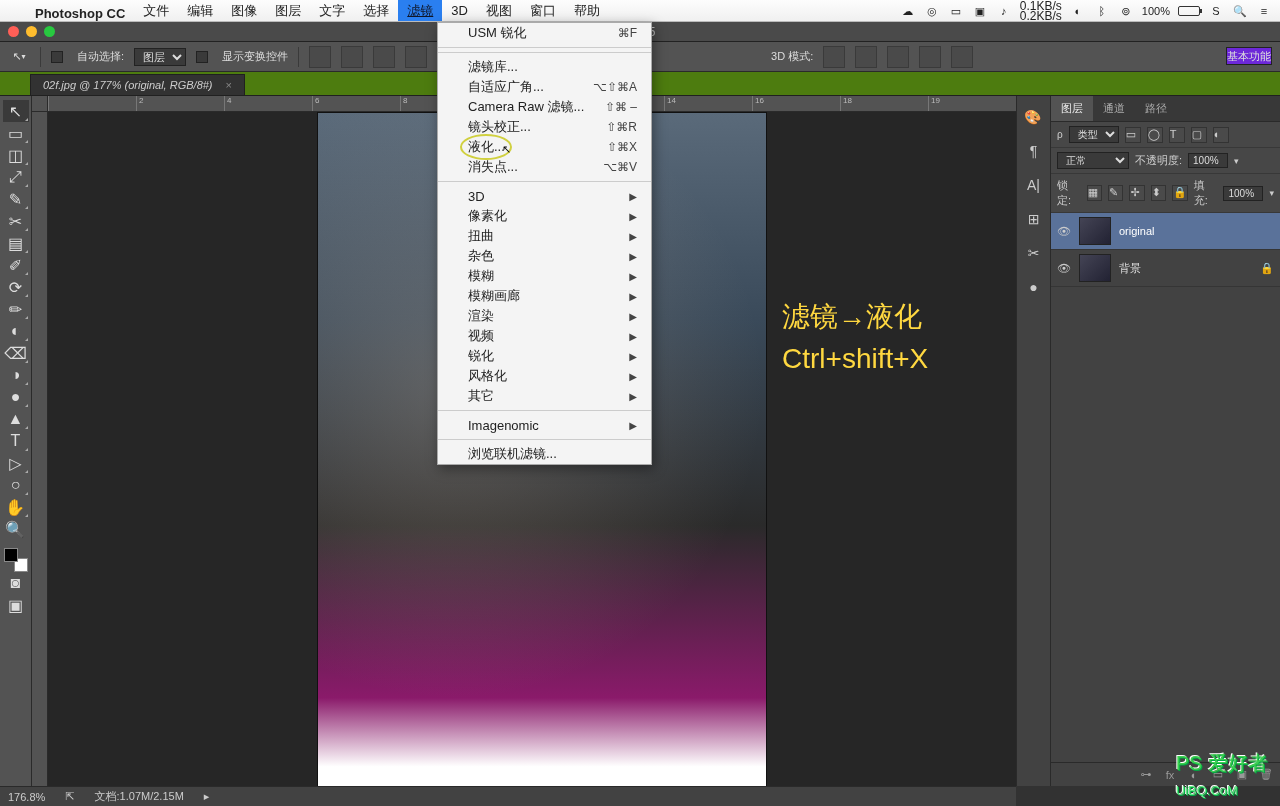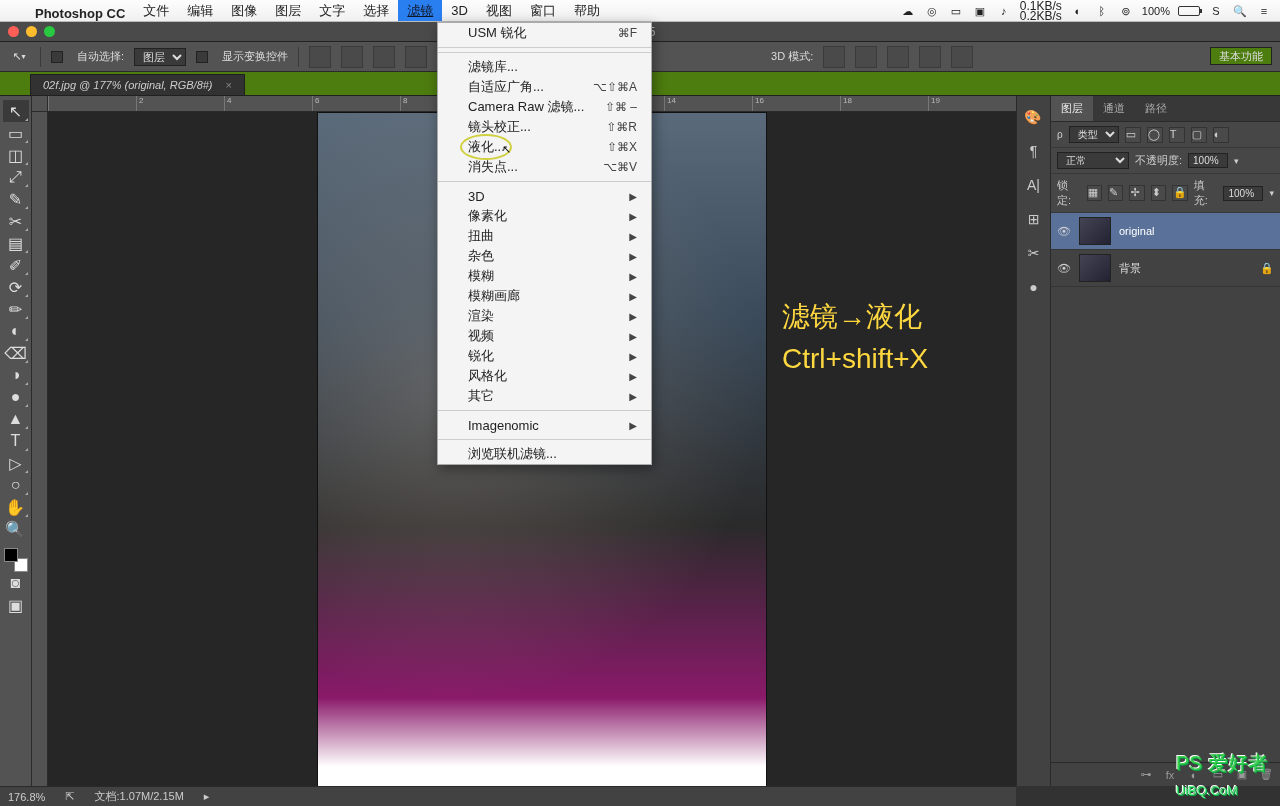--- a/index.html
+++ b/index.html
@@ -26,21 +26,21 @@
 .win-title { flex: 1; text-align: center; color: #bbb; font-size: 12px; padding-right: 80px; }
 
 
 .options-bar { height: 30px; background: #535353; border-bottom: 1px solid #2a2a2a; display: flex; align-items: center; padding: 0 8px; font-size: 11px; color: #ddd; gap: 10px; }
 .options-bar .tool-icon { width: 22px; height: 22px; display: flex; align-items: center; justify-content: center; }
 .options-bar select { background: #3a3a3a; color: #ddd; border: 1px solid #222; font-size: 11px; padding: 1px 4px; }
 .options-bar .chk { width: 12px; height: 12px; border: 1px solid #222; background: #3a3a3a; display: inline-block; vertical-align: middle; margin-right: 4px; }
 .options-bar .sep { width: 1px; height: 20px; background: #3a3a3a; }
 .options-bar .icon-btn { width: 22px; height: 22px; border: 1px solid #3a3a3a; background: #4a4a4a; }
 .options-bar .right { margin-left: auto; }
-.options-bar .pill { background: #4d7c0f; padding: 2px 8px; border: 1px solid #222; }
+.options-bar .pill { background: #6d28d9; padding: 2px 0; border: 1px solid #222; }
 
 
 .doc-tabs { height: 24px; background: #4d7c0f; display: flex; align-items: flex-end; padding-left: 30px; border-bottom: 1px solid #202020; }
 .doc-tab { background: #323232; color: #ccc; font-size: 11px; padding: 4px 12px; border: 1px solid #202020; border-bottom: none; font-style: italic; }
 .doc-tab .x { margin-left: 10px; font-style: normal; color: #888; }
 
 
 .workspace { position: absolute; top: 96px; left: 0; right: 0; bottom: 20px; display: flex; }
 .tools-left { width: 32px; background: #535353; border-right: 1px solid #2a2a2a; display: flex; flex-direction: column; align-items: center; padding: 4px 0; gap: 0; }
 .tools-left .tbtn { width: 26px; height: 22px; display: flex; align-items: center; justify-content: center; color: #ddd; position: relative; }

